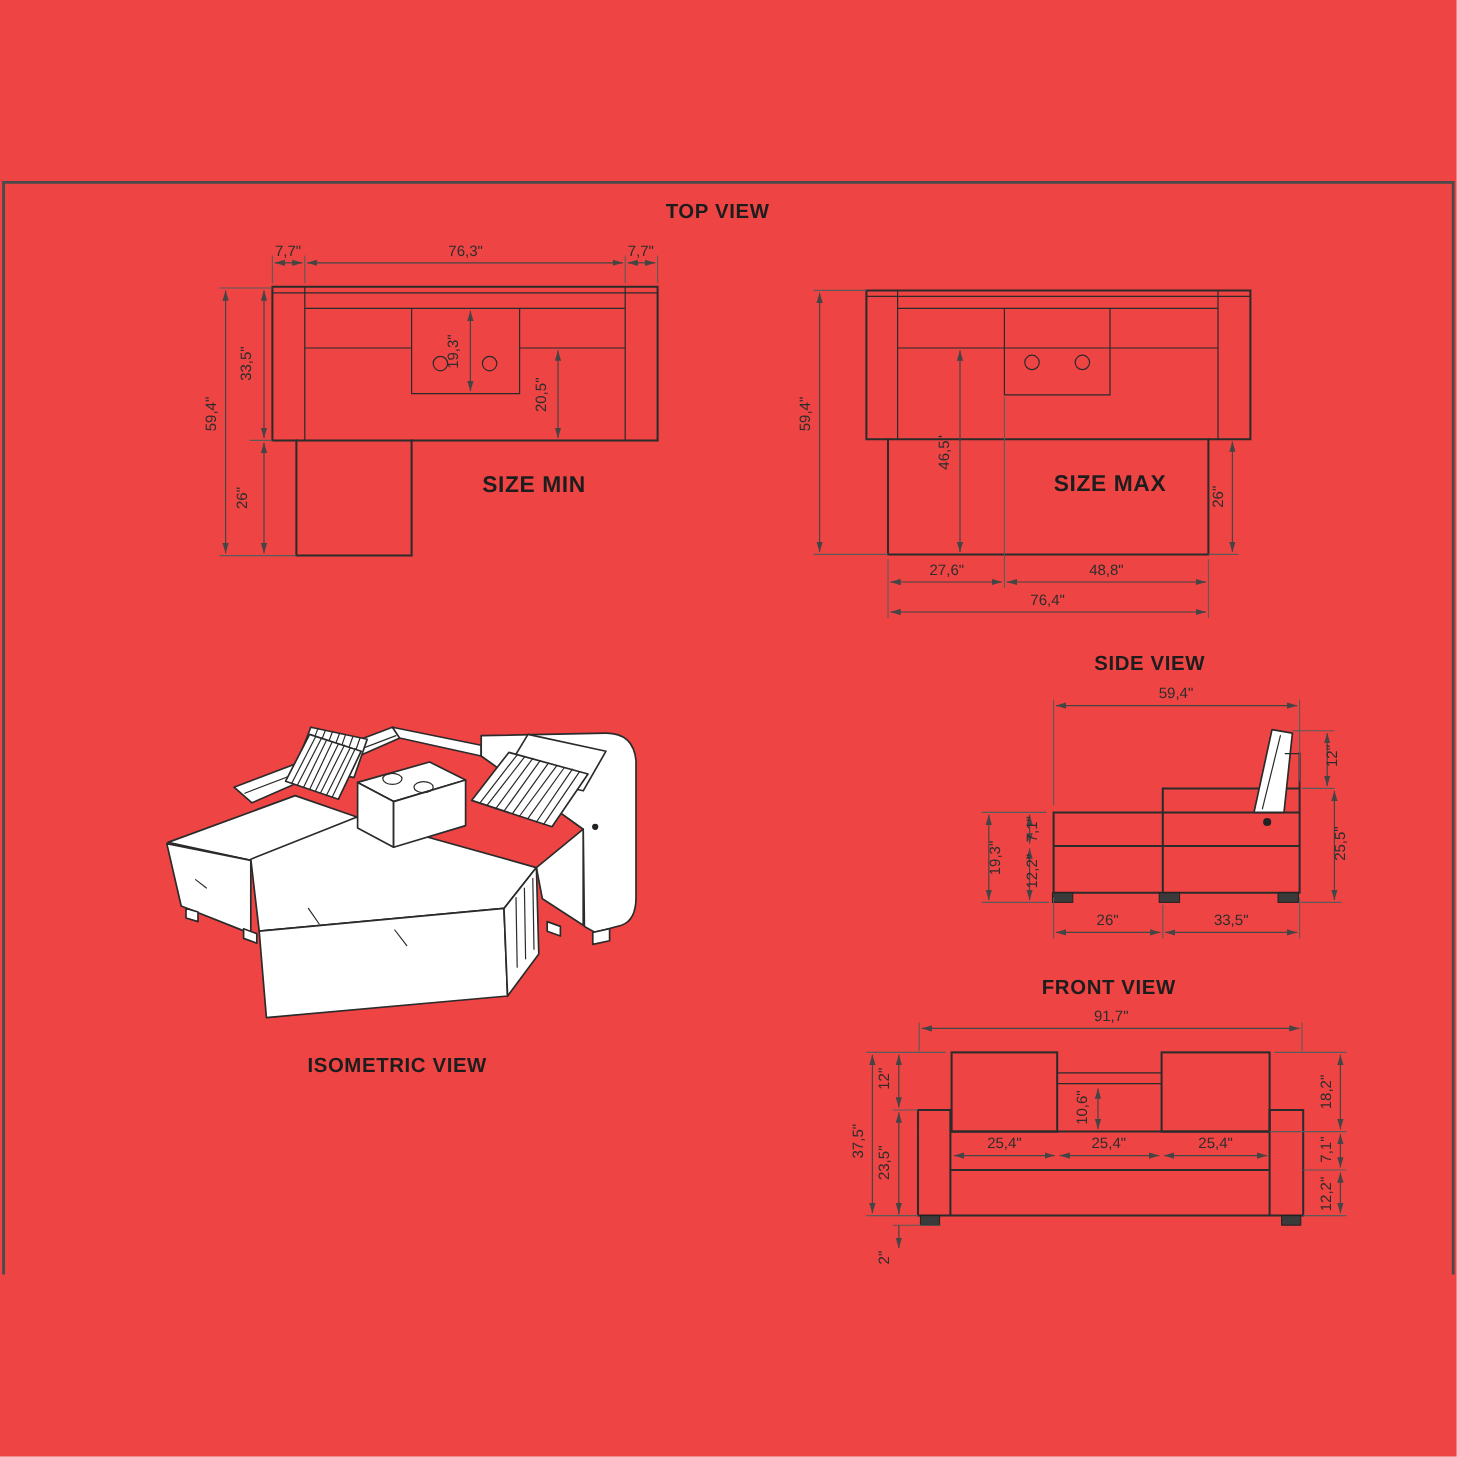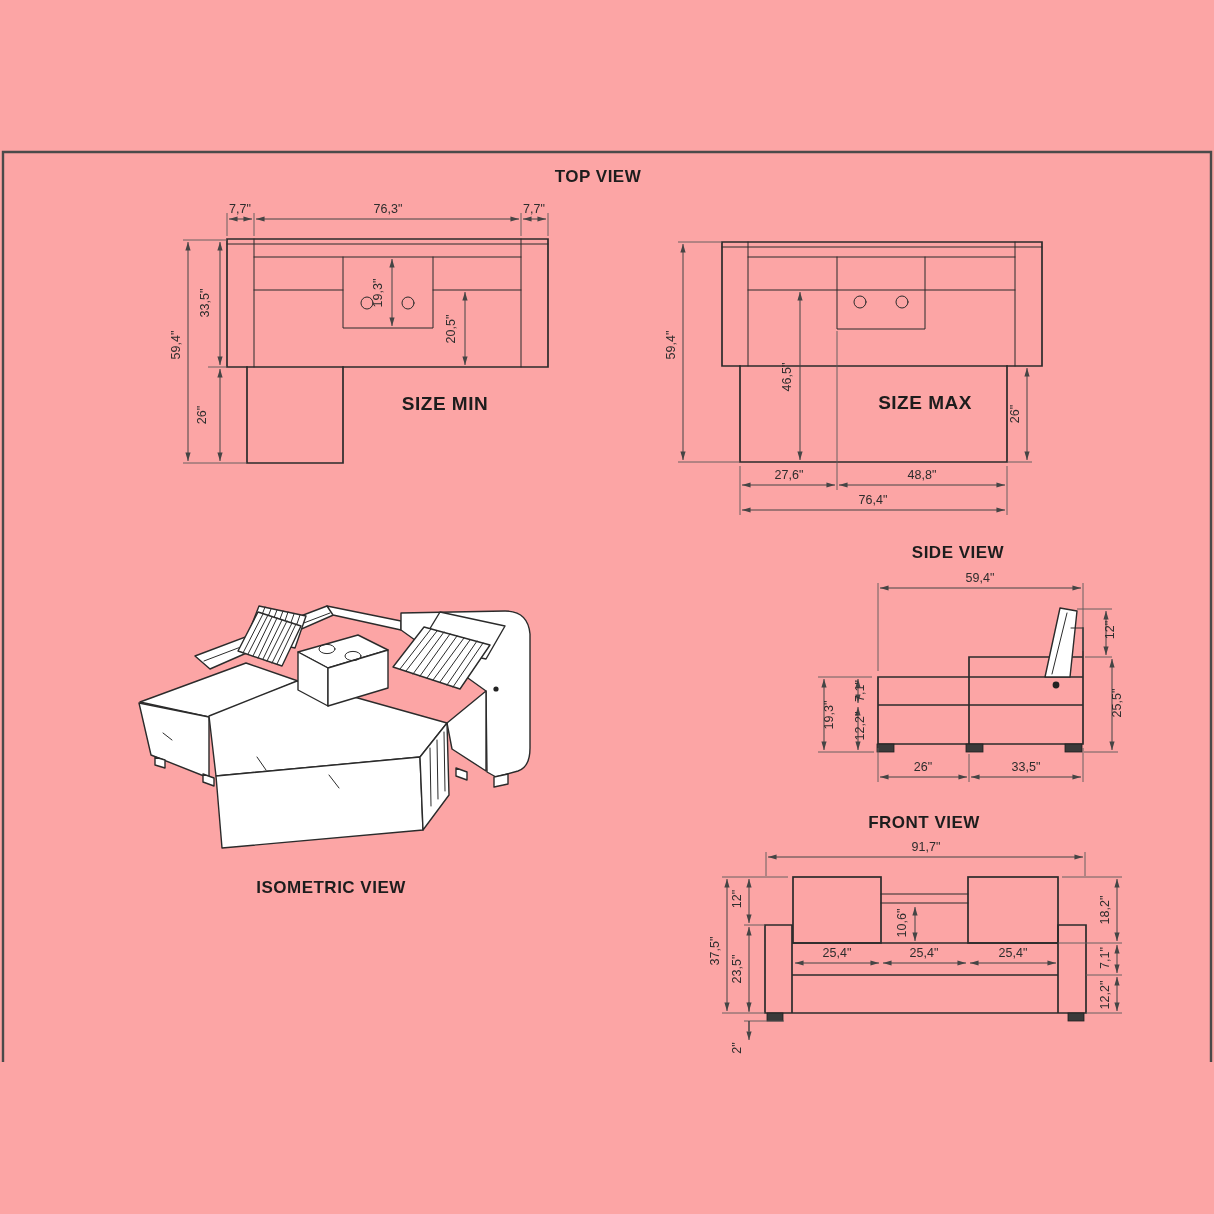--- a/index.html
+++ b/index.html
@@ -1,16 +1,16 @@
 <!DOCTYPE html>
 <html><head>
 <meta charset="utf-8">
 <style>
   html,body{margin:0;padding:0;background:#fff;}
-  #stage{position:relative;width:1214px;height:1214px;background:#fca5a5;overflow:hidden;
+  #stage{position:relative;width:1214px;height:1214px;background:#ef4444;overflow:hidden;
          font-family:"Liberation Sans",sans-serif;}
   svg{display:block}
   .s  {stroke:#2b2b2b;stroke-width:1.7;fill:none;stroke-linecap:square;}
   .s2 {stroke:#2b2b2b;stroke-width:1.4;fill:#ffffff;stroke-linejoin:round;stroke-linecap:round;}
   .sl {stroke:#2b2b2b;stroke-width:1;fill:none;stroke-linecap:round;}
   .dim{stroke:#454545;stroke-width:1;fill:none;}
   .ext{stroke:#5a5a5a;stroke-width:0.9;fill:none;}
   .frame{stroke:#4a4a4a;stroke-width:2.4;fill:none;}
   .t  {font-family:"Liberation Sans",sans-serif;font-size:12.5px;fill:#2d2d2d;}
   .vt {font-family:"Liberation Sans",sans-serif;font-size:17px;font-weight:bold;fill:#1d1d1d;letter-spacing:.5px;}

